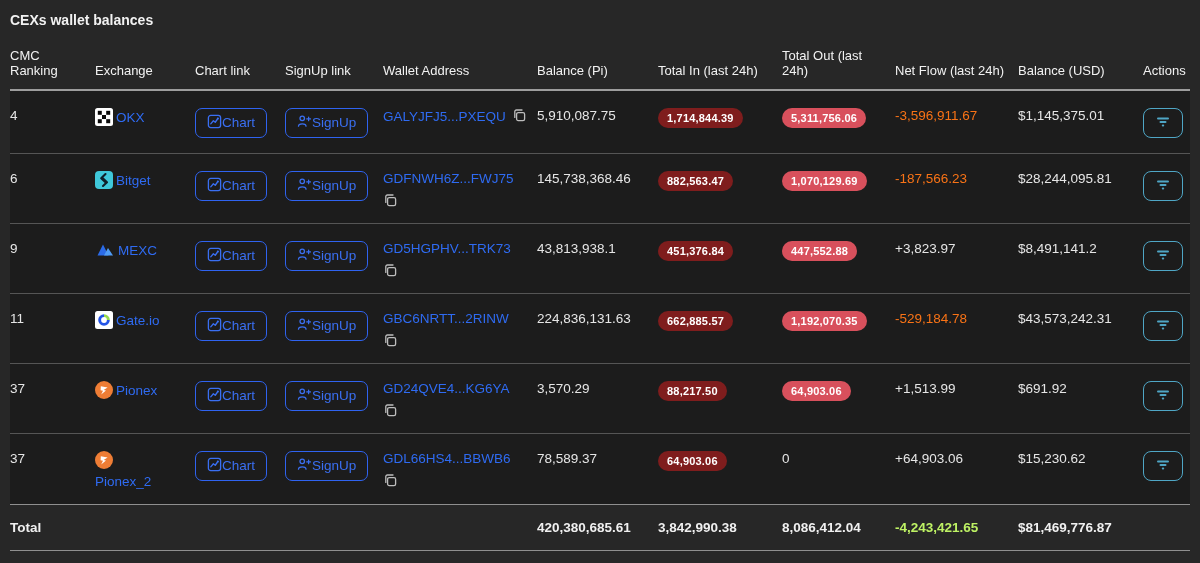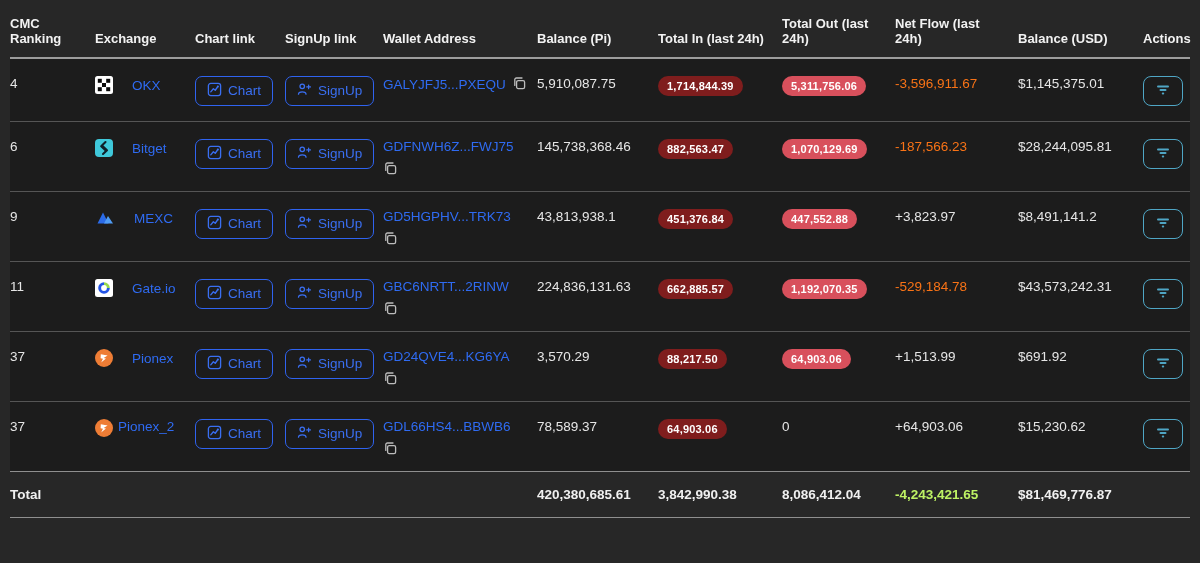--- a/index.html
+++ b/index.html
@@ -15,45 +15,45 @@
   .page-title { font-size:14px; font-weight:700; color:#f2f2f2; padding:2px 0 14px 0; }
 
   table { border-collapse:collapse; table-layout:fixed; width:1180px; }
   col.c-rank{width:85px} col.c-exch{width:100px} col.c-chart{width:90px}
   col.c-signup{width:98px} col.c-wallet{width:154px} col.c-bpi{width:121px}
   col.c-tin{width:124px} col.c-tout{width:113px} col.c-nf{width:123px}
   col.c-busd{width:125px} col.c-act{width:47px}
 
   thead th {
     text-align:left; vertical-align:bottom;
-    font-size:13px; font-weight:700; color:#f2f2f2;
+    font-size:13px; font-weight:400; color:#f2f2f2;
     padding:6px 10px 11px 0;
     border-bottom:2px solid #9d9d9d;
   }
   tbody td {
     background:#1c1c1c;
     vertical-align:top;
     padding:17px 10px 15px 0;
     border-bottom:1px solid #555;
   }
   tbody tr.last-data td { border-bottom:1px solid #8f8f8f; }
   tfoot td {
     font-weight:700; color:#f0f0f0;
     padding:15px 10px 15px 0;
     border-bottom:1px solid #8f8f8f;
     margin-top:33px;
   }
 
   a.link { color:#2f6bf2; text-decoration:none; cursor:pointer; }
-  .exch { display:flex; align-items:center; gap:19px; }
-  .exch.stacked { flex-direction:row; align-items:flex-start; gap:5px; }
+  .exch { display:flex; align-items:center; gap:3px; }
+  .exch.stacked { flex-direction:column; align-items:flex-start; gap:5px; }
   .logo { display:inline-flex; flex:none; }
 
   .btn {
-    display:inline-flex; align-items:center; gap:6px;
+    display:inline-flex; align-items:center; 
     background:transparent; border:1px solid #2f63f0; border-radius:7px;
     color:#3a6ff2; font-family:inherit; font-size:13.5px;
     padding:5px 11px; cursor:pointer; line-height:1;
   }
   .btn svg { flex:none; }
 
   .addr-cell .copy { display:inline-flex; margin-left:6px; vertical-align:-2px; cursor:pointer; }
   .addr-cell.wrapicon .copy { display:flex; margin:7px 0 0 0; }
 
   .pill {
@@ -120,20 +120,21 @@
       <circle cx="9" cy="9" r="2.9" fill="#fff"></circle>
     </g>
     <g id="logo-pionex">
       <circle cx="9" cy="9" r="9" fill="#ee7d35"></circle>
       <path d="M5.8,5.2 L12.6,6.4 L8.6,9 L11,9.4 L6.2,13.6 L8,9.8 L5.6,9.2 Z" fill="#fff"></path>
     </g>
   </defs>
 </svg>
 
 <div class="wrap">
+  <div class="page-title">CEXs wallet balances</div>
 
   <table>
     <colgroup>
       <col class="c-rank">
         <col class="c-exch">
         <col class="c-chart">
         <col class="c-signup">
       <col class="c-wallet">
         <col class="c-bpi">
         <col class="c-tin">

